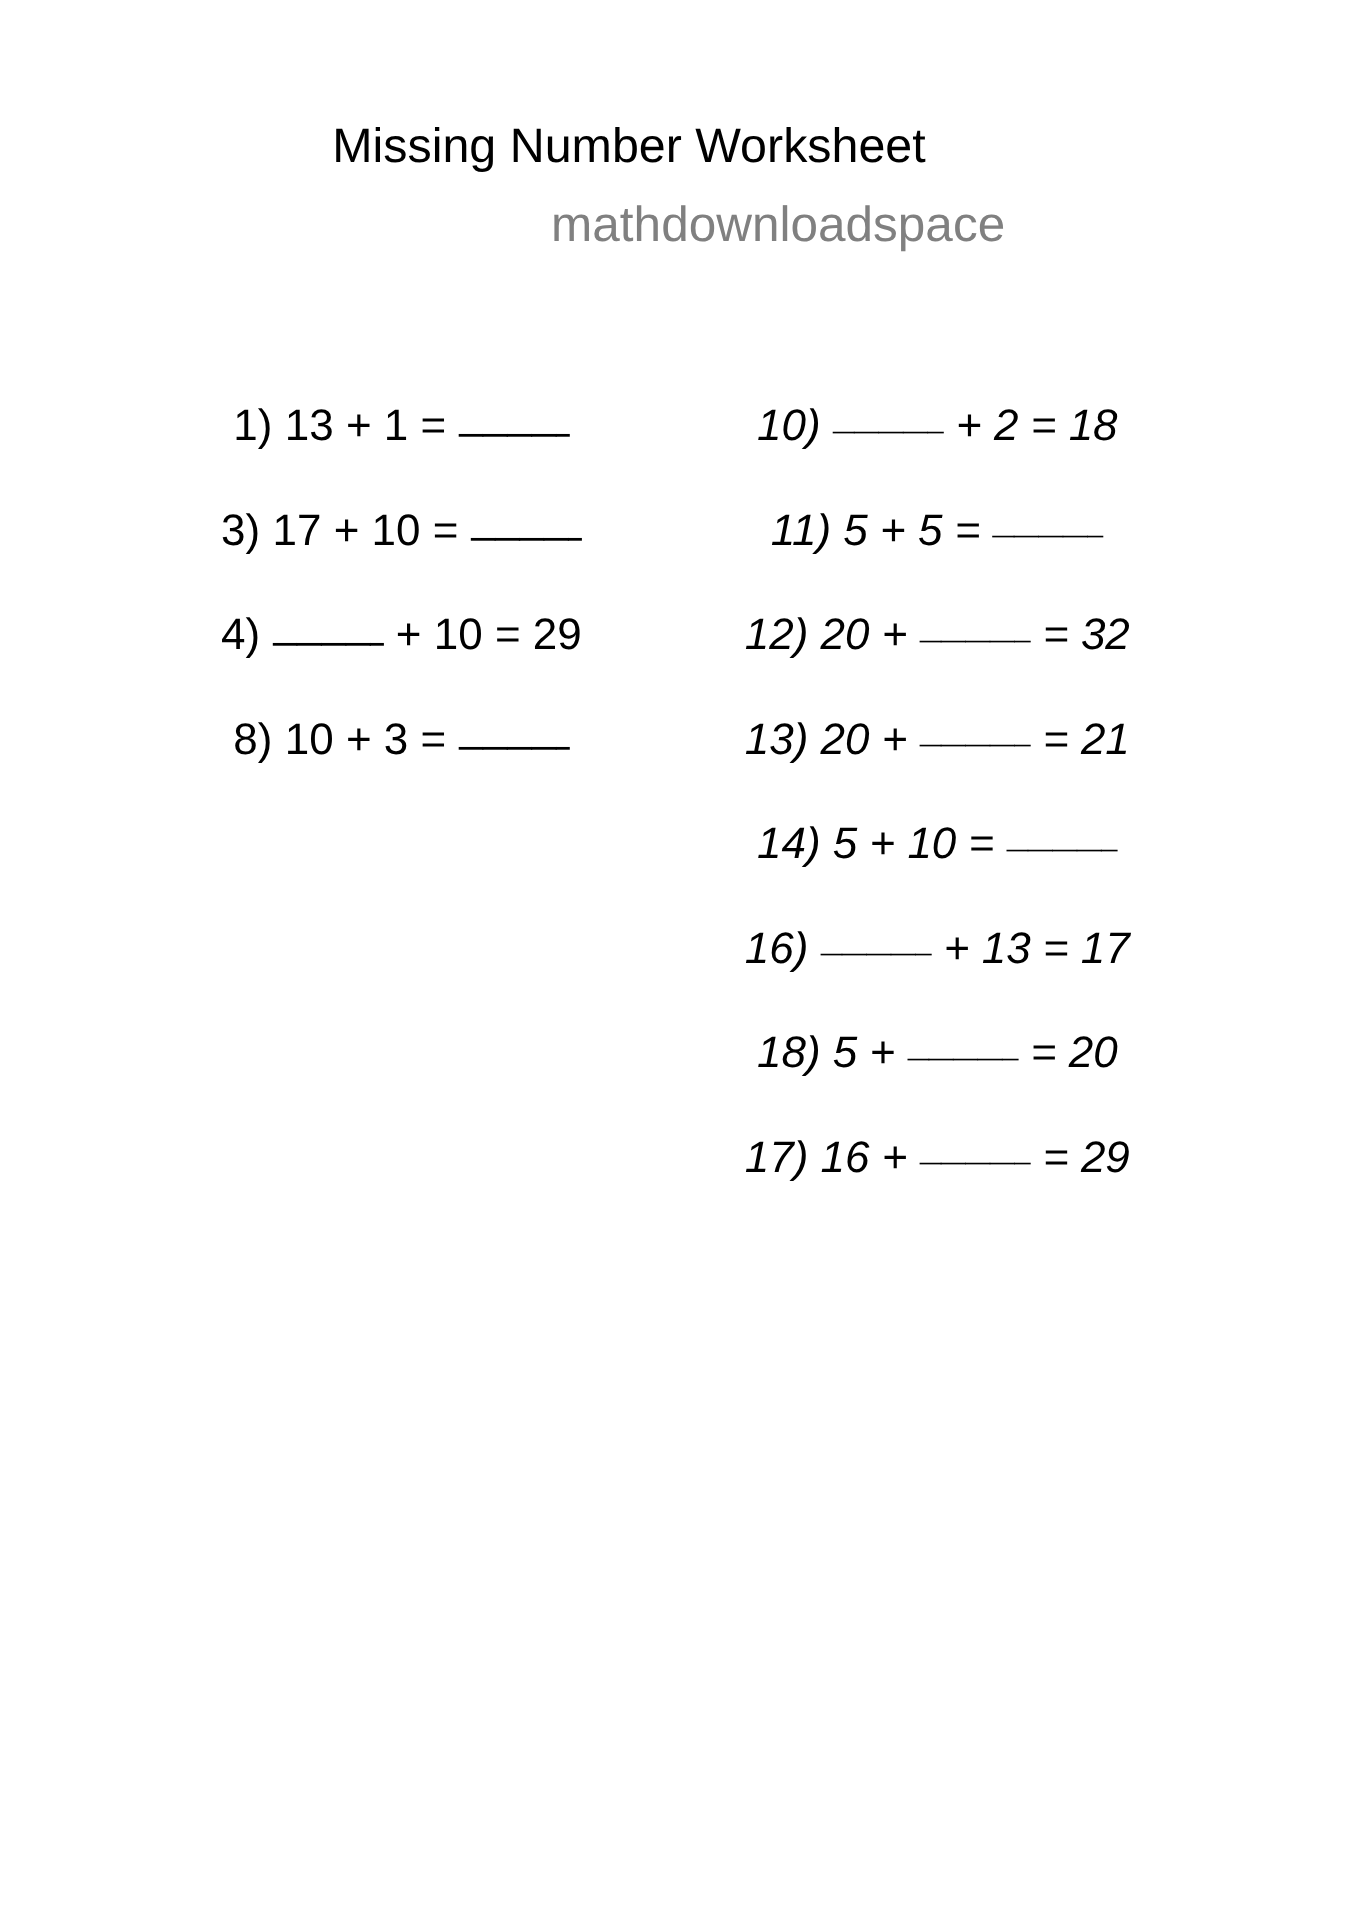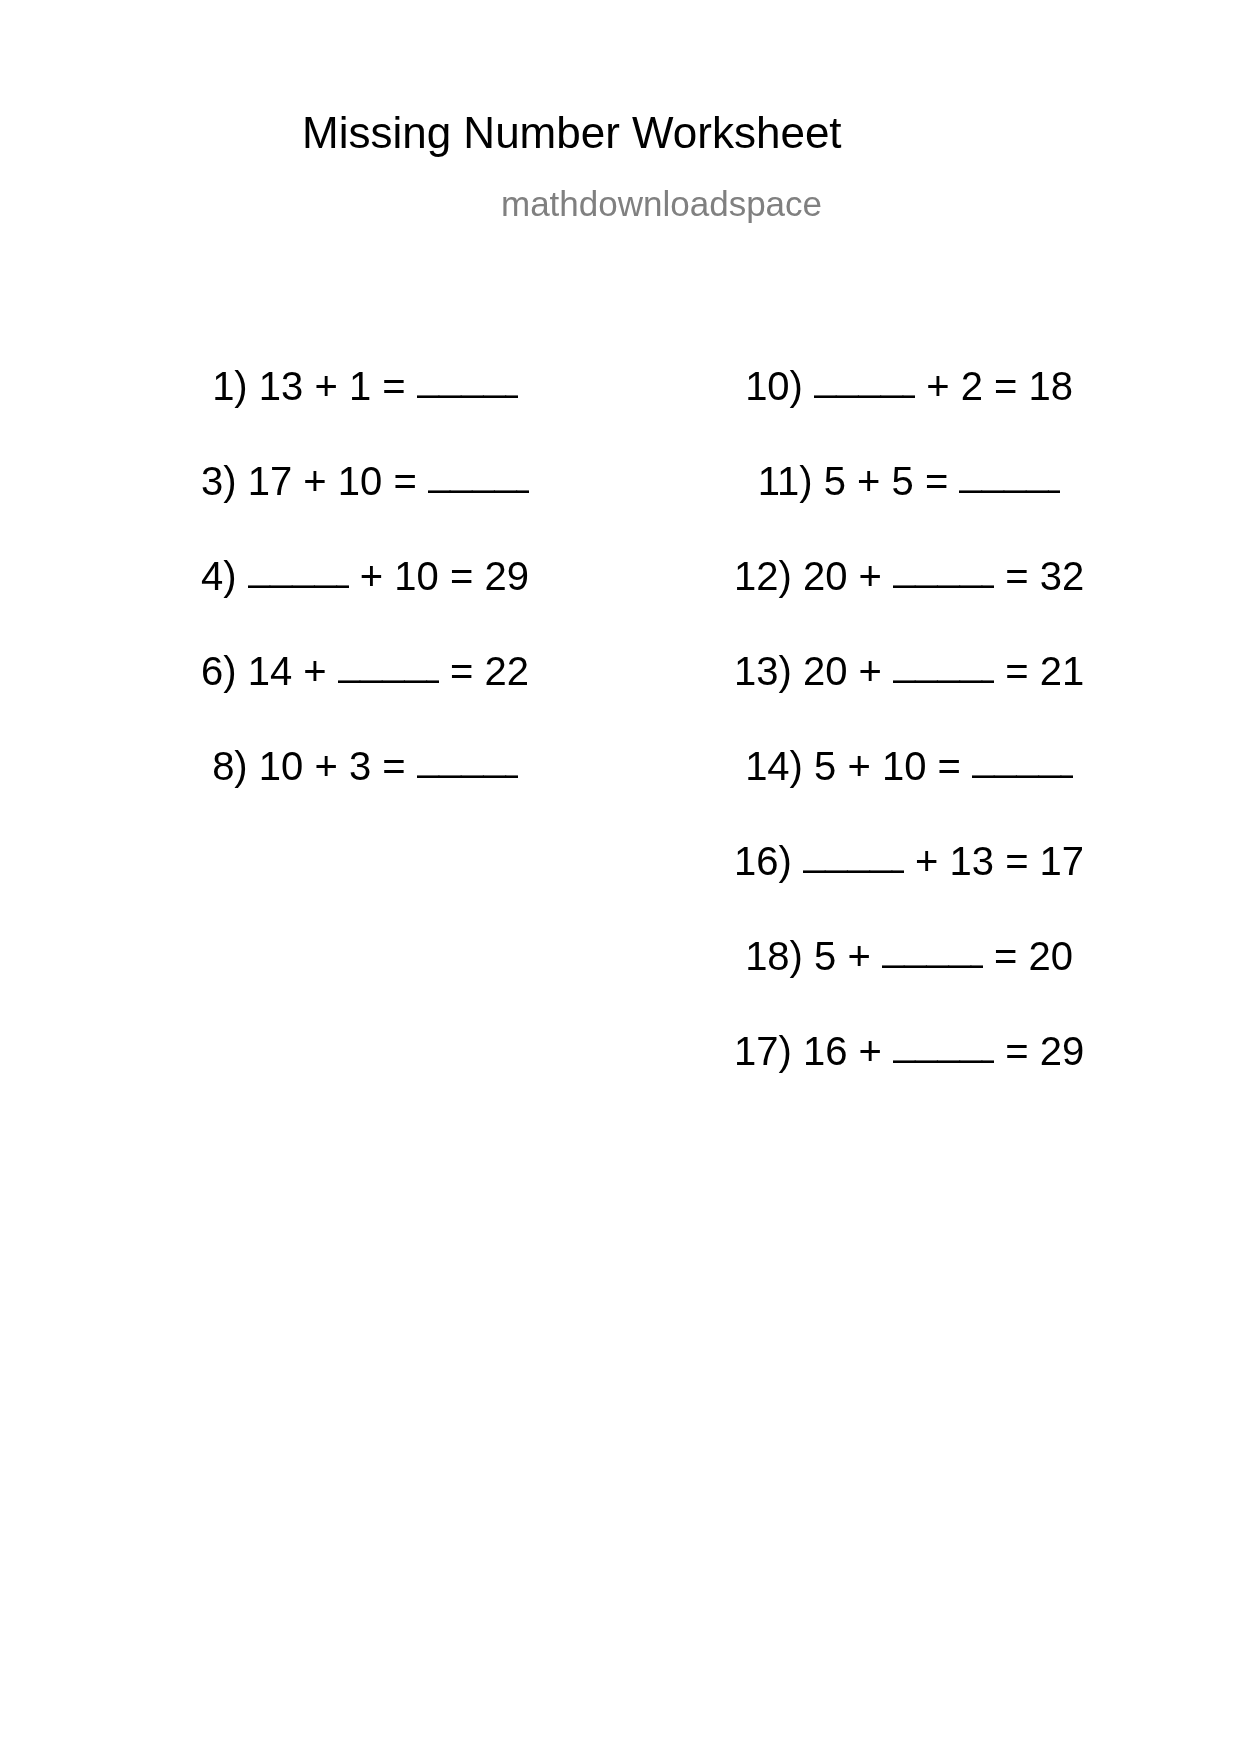--- a/index.html
+++ b/index.html
@@ -22,31 +22,31 @@
       font-size: 44px;
       line-height: 70px;
       white-space: nowrap;
       margin: 0;
       font-weight: normal;
     }
     .subtitle {
       position: absolute;
       left: 501px;
       top: 177px;
-      font-size: 35px;
+      font-size: 45px;
       line-height: 54px;
       color: #808080;
       white-space: nowrap;
     }
     .column {
       position: absolute;
       top: 352px;
     }
     .column.left { left: 201px; }
-    .column.right { left: 734px; }
+    .column.right { left: 677px; font-style: italic; }
     .problem {
       height: 95px;
       font-size: 40px;
       line-height: 48px;
       white-space: nowrap;
       text-align: center;
     }
     .problem .num { }
     .blank {
       display: inline-block;
@@ -59,21 +59,20 @@
 </head>
 <body>
 
 <h1 class="title">Missing Number Worksheet</h1>
 <div class="subtitle">mathdownloadspace</div>
 
 <div class="column left">
   <div class="problem"><span class="num">1)</span> <span>13 + 1 =</span> <span class="blank">_____</span></div>
   <div class="problem"><span class="num">3)</span> <span>17 + 10 =</span> <span class="blank">_____</span></div>
   <div class="problem"><span class="num">4)</span> <span class="blank">_____</span> <span>+ 10 = 29</span></div>
-  <div class="problem"><span class="num">6)</span> <span>14 +</span> <span class="blank">_____</span> <span>= 22</span></div>
   <div class="problem"><span class="num">8)</span> <span>10 + 3 =</span> <span class="blank">_____</span></div>
 </div>
 
 <div class="column right">
   <div class="problem"><span class="num">10)</span> <span class="blank">_____</span> <span>+ 2 = 18</span></div>
   <div class="problem"><span class="num">11)</span> <span>5 + 5 =</span> <span class="blank">_____</span></div>
   <div class="problem"><span class="num">12)</span> <span>20 +</span> <span class="blank">_____</span> <span>= 32</span></div>
   <div class="problem"><span class="num">13)</span> <span>20 +</span> <span class="blank">_____</span> <span>= 21</span></div>
   <div class="problem"><span class="num">14)</span> <span>5 + 10 =</span> <span class="blank">_____</span></div>
   <div class="problem"><span class="num">16)</span> <span class="blank">_____</span> <span>+ 13 = 17</span></div>

